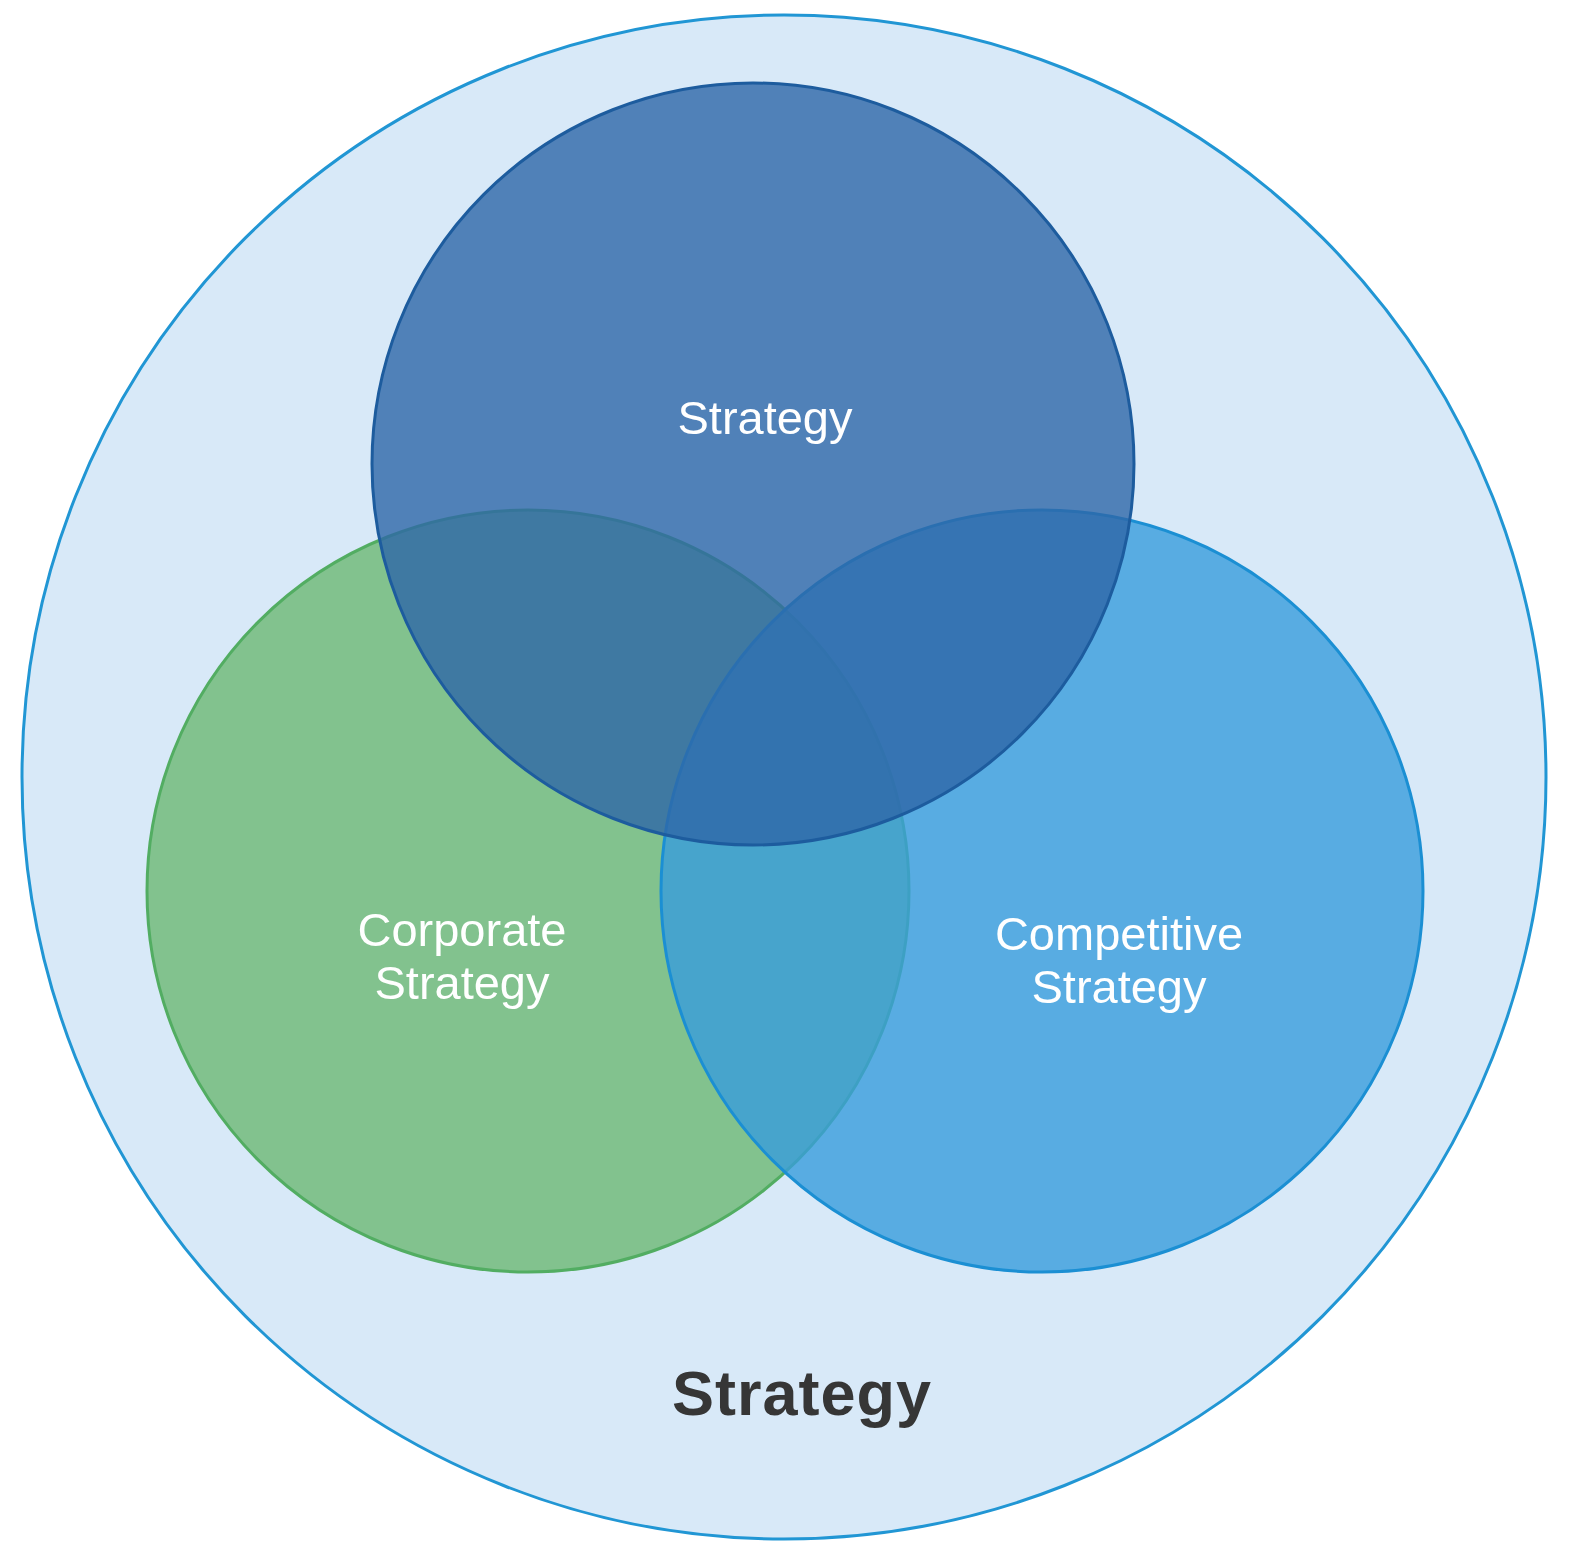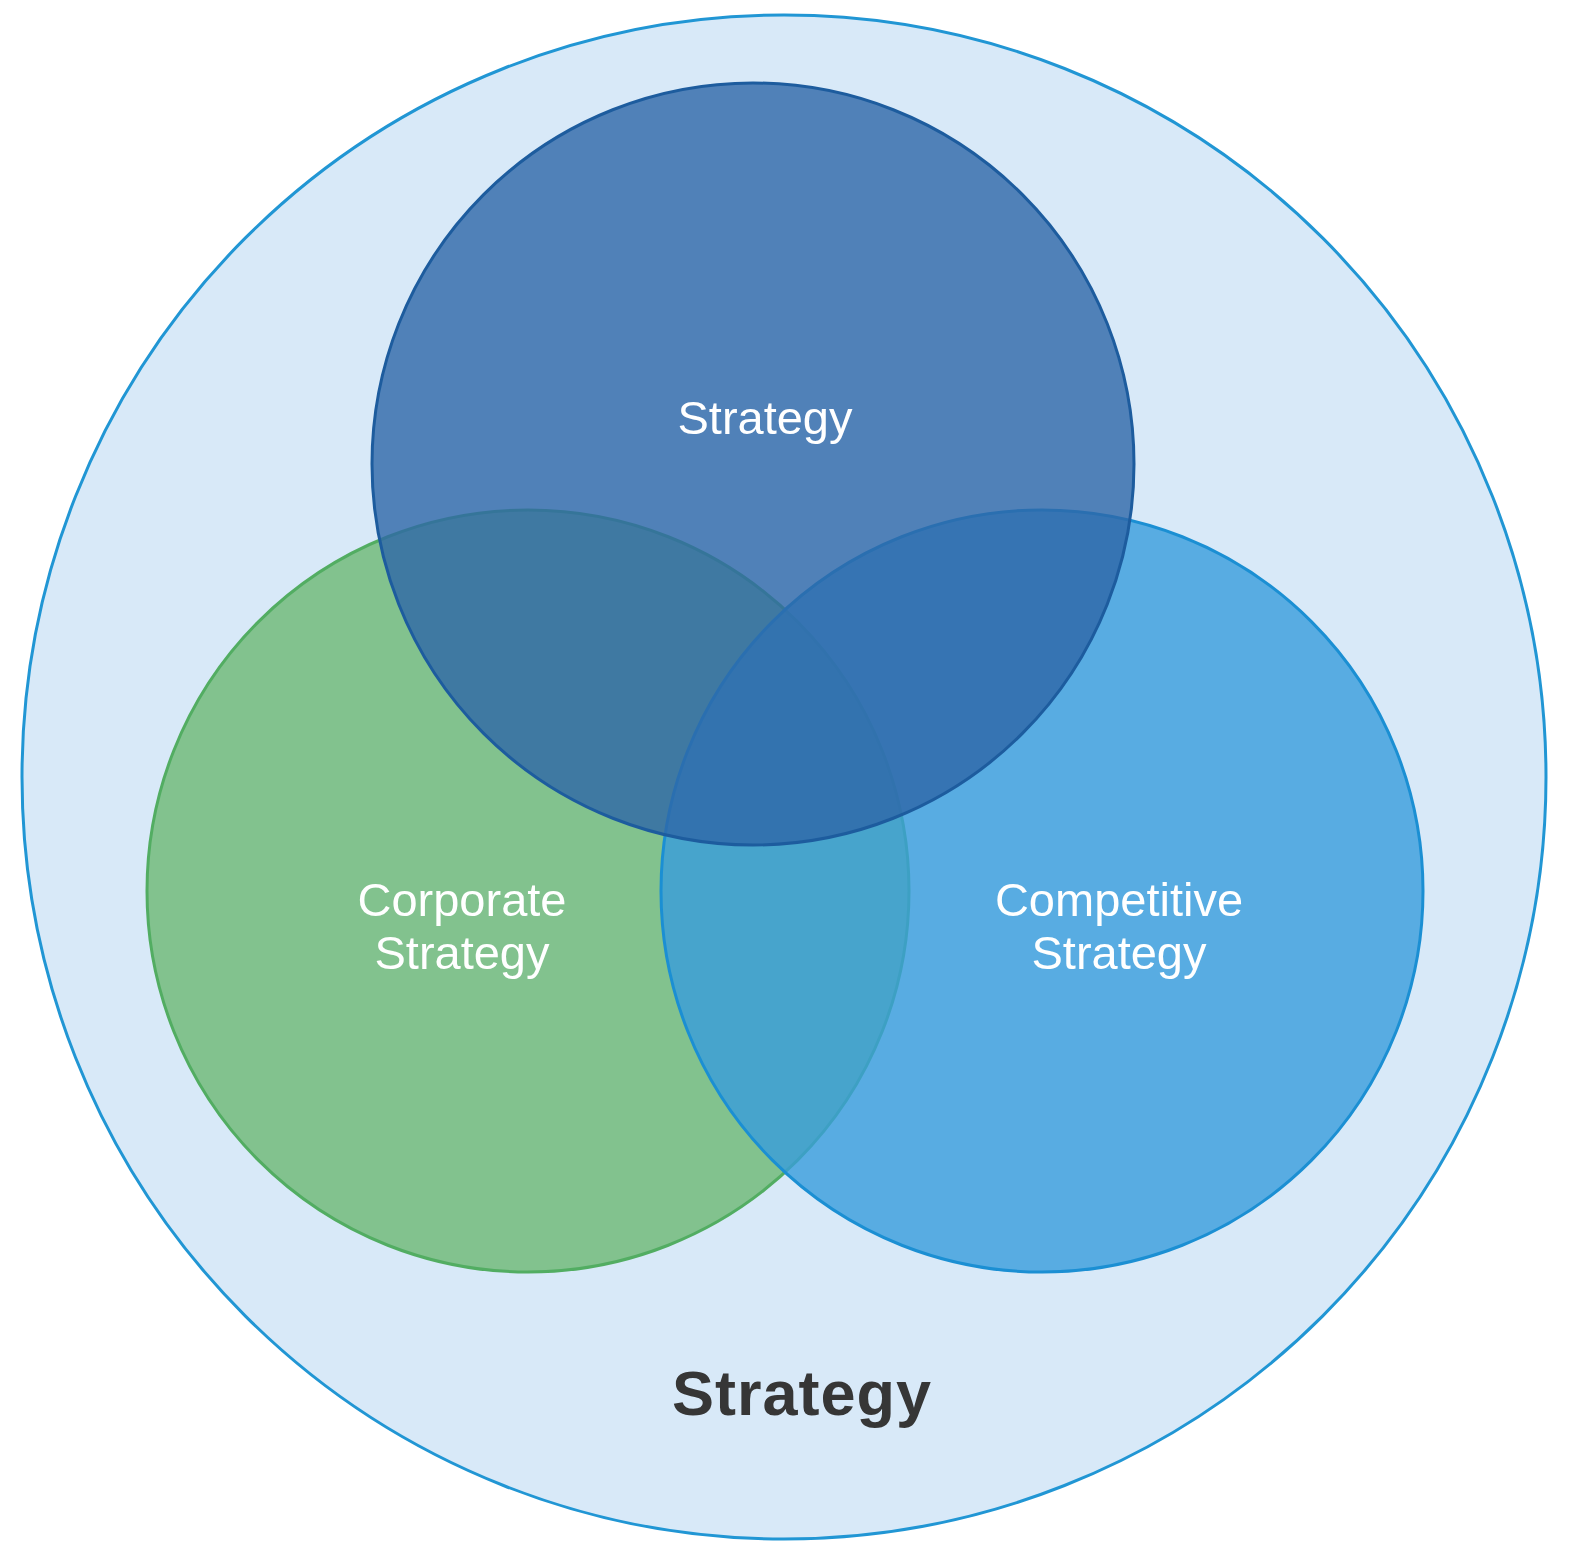--- a/index.html
+++ b/index.html
@@ -33,22 +33,22 @@
     position: absolute;
     transform: translate(-50%, -50%);
     text-align: center;
     white-space: nowrap;
     color: #ffffff;
     font-size: 47px;
     line-height: 1.13;
     font-weight: 400;
   }
   .label-general     { left: 765px;  top: 418px; }
-  .label-corporate   { left: 462px;  top: 926px; text-align: center; }
-  .label-competitive { left: 1119px; top: 926px; }
+  .label-corporate   { left: 462px;  top: 956px; text-align: center; }
+  .label-competitive { left: 1119px; top: 960px; }
   .label-outer {
     position: absolute;
     left: 802px; top: 1393px;
     transform: translate(-50%, -50%);
     color: #363636;
     font-size: 63px;
     font-weight: 700;
     letter-spacing: 1px;
     white-space: nowrap;
   }

